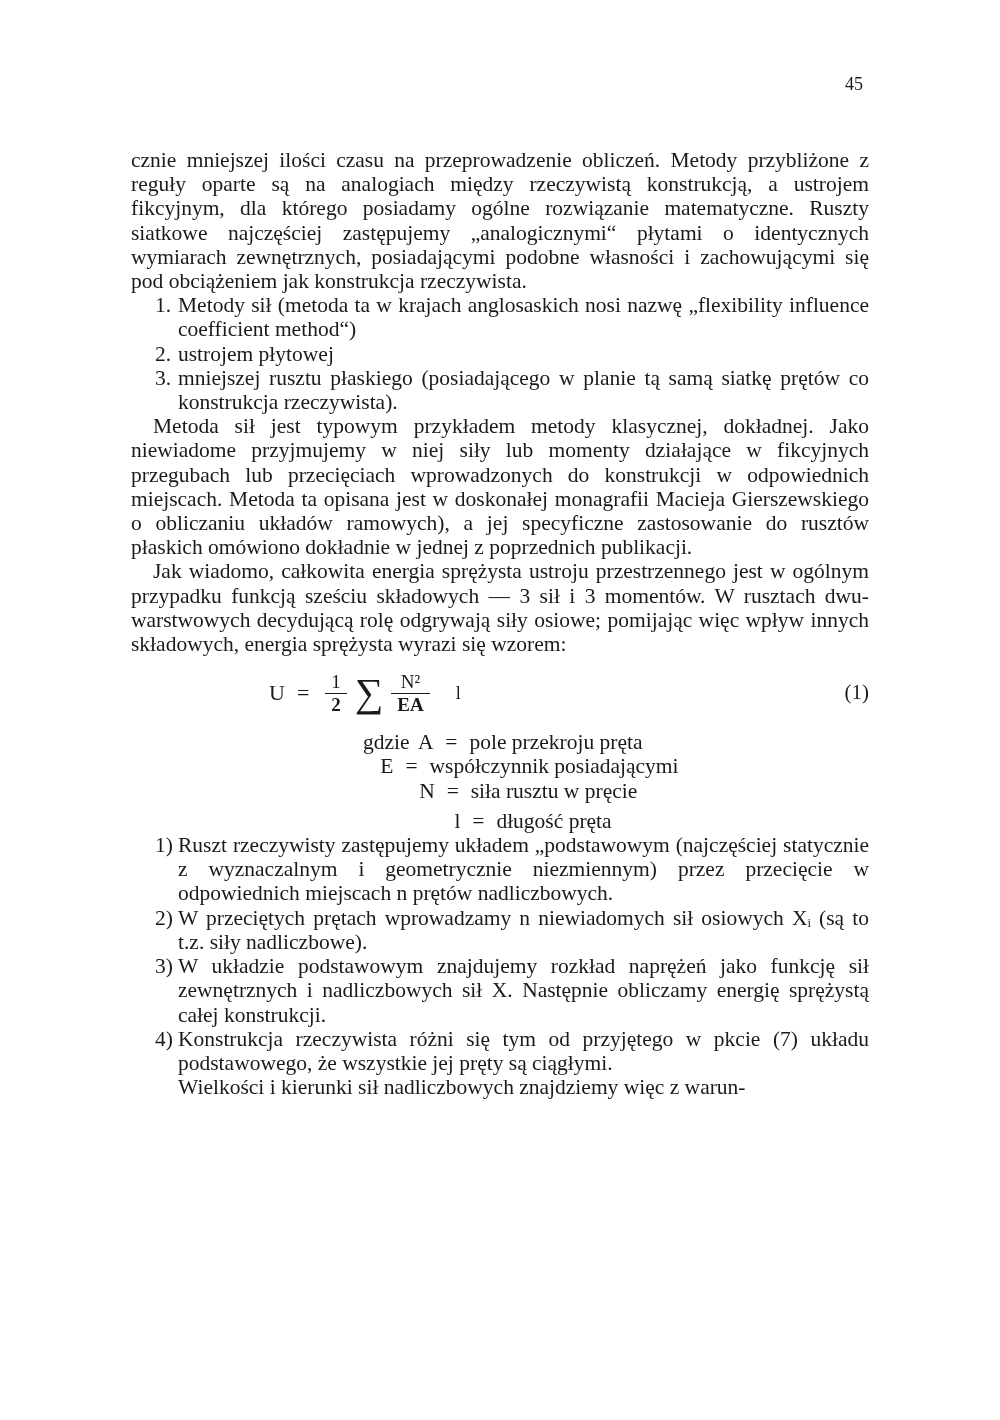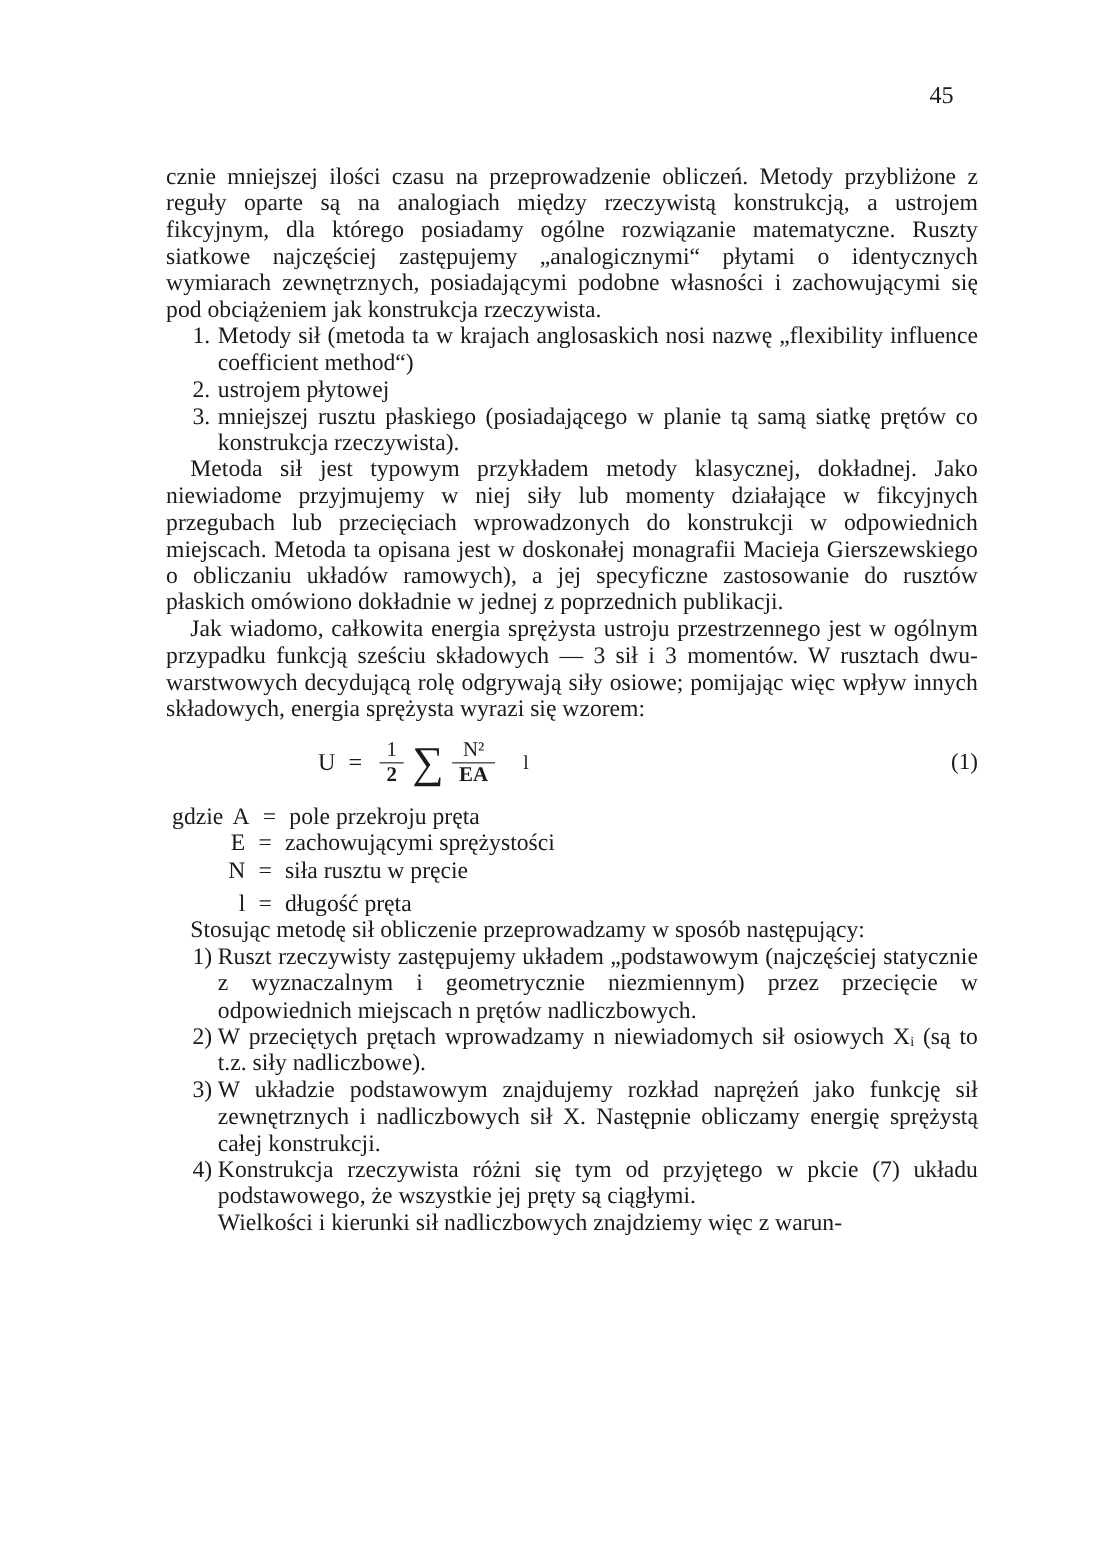--- a/index.html
+++ b/index.html
@@ -1,31 +1,31 @@
 <!DOCTYPE html>
 <html><head>
 <meta charset="utf-8">
 <style>
   html, body { margin:0; padding:0; background:#ffffff; }
   body { width:1000px; height:1420px; position:relative; overflow:hidden;
          font-family:"Liberation Serif","DejaVu Serif",serif; color:#1a1a1a; }
-  .page-number { position:absolute; top:74px; left:845px; font-size:22px; }
-  .text { position:absolute; left:131px; width:738px; font-size:21.5px; line-height:24.2px;margin-left:20px; }
+  .page-number { position:absolute; top:74px; left:845px; font-size:18px; }
+  .text { position:absolute; left:131px; width:738px; font-size:21.5px; line-height:24.2px; }
   .p { margin:0; text-align:justify; }
   .indent { text-indent:22px; }
   .ol-item { position:relative; padding-left:47px; margin:0; text-align:justify; }
   .ol-num { position:absolute; left:24px; top:0; }
   .formula-row { position:relative; height:62px; margin-top:6px; }
   .formula { position:absolute; left:138px; top:0; display:flex; align-items:center; height:62px; font-size:22px; }
   .frac { display:inline-flex; flex-direction:column; align-items:center; margin:0 4px; }
   .frac .num { font-size:19px; line-height:22px; padding:0 6px; }
   .frac .den { font-size:19px; line-height:22px; border-top:1.5px solid #1a1a1a; padding:0 6px; font-weight:bold; }
   .sigma { font-size:40px; line-height:40px; margin:0 4px; }
   .eq-num { position:absolute; right:0; top:18px; font-size:21px; }
-  .sym-row { display:flex; }
+  .sym-row { display:flex;justify-content:center; }
   .sym-label { width:76px; text-align:right; padding-right:4px; }
   .sym { width:20px; text-align:right; }
   .eqs { width:36px; text-align:center; }
 </style>
 </head>
 <body>
 
 <div class="page-number">45</div>
 
 <div class="text" style="top:148px;">
@@ -60,37 +60,36 @@
     <div class="sym-row">
       <span class="sym-label" style="width:52px;">gdzie</span>
       <span class="sym">A</span>
       <span class="eqs">=</span>
       <span>pole przekroju pręta</span>
     </div>
     <div class="sym-row">
       <span style="width:52px;"></span>
       <span class="sym">E</span>
       <span class="eqs">=</span>
-      <span>zachowującymi sprężystości</span>
+      <span>współczynnik posiadającymi</span>
     </div>
     <div class="sym-row">
       <span style="width:52px;"></span>
       <span class="sym">N</span>
       <span class="eqs">=</span>
       <span>siła rusztu w pręcie</span>
     </div>
     <div class="sym-row" style="margin-top:6px;">
       <span style="width:52px;"></span>
       <span class="sym">l</span>
       <span class="eqs">=</span>
       <span>długość pręta</span>
     </div>
   </div>
 
-  <p class="p indent">Stosując metodę sił obliczenie przeprowadzamy w sposób następujący:</p>
   <div>
     <div class="ol-item"><span class="ol-num">1)</span><span>Ruszt rzeczywisty zastępujemy układem „podstawowym (najczęściej statycznie z wyznaczalnym i geometrycznie niezmiennym) przez przecięcie w odpowiednich miejscach n prętów nadliczbowych.</span></div>
     <div class="ol-item"><span class="ol-num">2)</span><span>W przeciętych prętach wprowadzamy n niewiadomych sił osiowych Xᵢ (są to t.z. siły nadliczbowe).</span></div>
     <div class="ol-item"><span class="ol-num">3)</span><span>W układzie podstawowym znajdujemy rozkład naprężeń jako funkcję sił zewnętrznych i nadliczbowych sił X. Następnie obliczamy energię sprężystą całej konstrukcji.</span></div>
     <div class="ol-item"><span class="ol-num">4)</span><span>Konstrukcja rzeczywista różni się tym od przyjętego w pkcie (7) układu podstawowego, że wszystkie jej pręty są ciągłymi.</span></div>
   </div>
   <p class="p" style="padding-left:47px;font-family:Liberation Serif, serif;">Wielkości i kierunki sił nadliczbowych znajdziemy więc z warun-</p>
 </div>
 
 </body></html>

